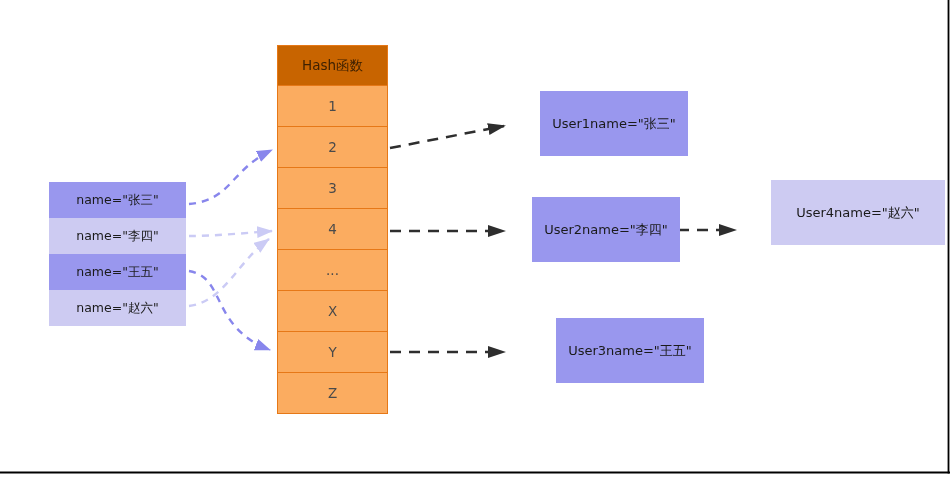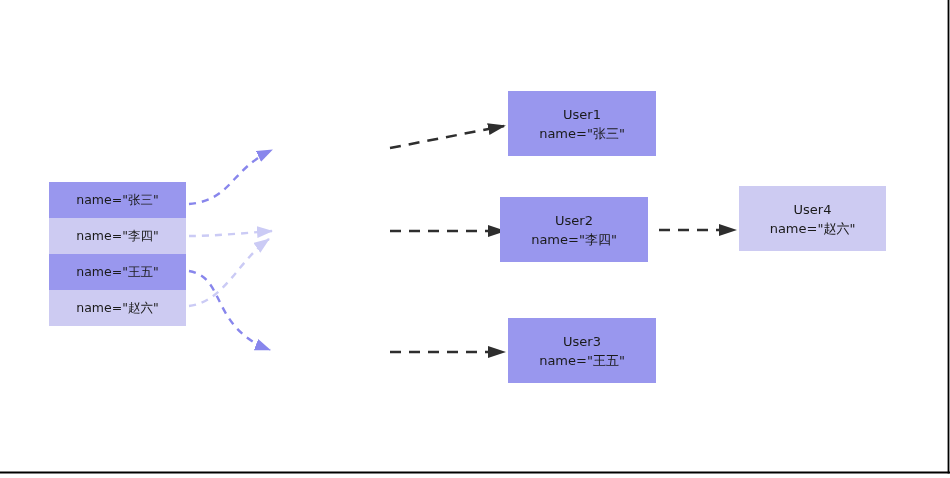--- a/index.html
+++ b/index.html
@@ -25,22 +25,22 @@
   .input-box{
     position:absolute;left:49px;width:137px;height:36px;box-sizing:border-box;
     display:flex;align-items:center;justify-content:center;
     color:#1A1A1A;font-size:12.5px;
   }
   .box-dark{background:var(--box-dark,#9997EE);}
   .box-light{background:var(--box-light,#CDCBF2);}
   
   .user-box{
     position:absolute;width:148px;height:65px;box-sizing:border-box;
-    display:flex;flex-direction:column;align-items:center;justify-content:center;
-    color:#1A1A1A;font-size:13px;line-height:19px;text-align:center;
+    display:flex;flex-direction:row;align-items:center;justify-content:center;
+    color:#1A1A1A;font-size:13px;line-height:19px;text-align:center;margin-left:32px;
   }
   .svg-layer{position:absolute;left:0;top:0;pointer-events:none;}
 </style>
 </head>
 <body>
 
 <div id="canvas">
 
   <svg class="svg-layer" width="950" height="478" viewBox="0 0 950 478">
     <defs>
@@ -62,20 +62,33 @@
 
     <path d="M390,148 L504,126" fill="none" stroke="#2E2E2E" stroke-width="2.5" stroke-dasharray="11 8" marker-end="url(#mBlack)"></path>
     <path d="M390,231 L504,231" fill="none" stroke="#2E2E2E" stroke-width="2.5" stroke-dasharray="11 8" marker-end="url(#mBlack)"></path>
     <path d="M390,352 L504,352" fill="none" stroke="#2E2E2E" stroke-width="2.5" stroke-dasharray="11 8" marker-end="url(#mBlack)"></path>
     <path d="M659,230 L735,230" fill="none" stroke="#2E2E2E" stroke-width="2.5" stroke-dasharray="11 8" marker-end="url(#mBlack)"></path>
 
     <line x1="948.5" y1="0" x2="948.5" y2="473.5" stroke="#000" stroke-width="1.8"></line>
     <line x1="0" y1="472.5" x2="950" y2="472.5" stroke="#000" stroke-width="1.8"></line>
   </svg>
 
+  <div class="hash-table">
+    <div class="hash-header">
+      <span>Hash函数</span>
+    </div>
+    <div class="hash-row">1</div>
+    <div class="hash-row">2</div>
+    <div class="hash-row">3</div>
+    <div class="hash-row">4</div>
+    <div class="hash-row">...</div>
+    <div class="hash-row">X</div>
+    <div class="hash-row">Y</div>
+    <div class="hash-row">Z</div>
+  </div>
 
   <div class="input-box box-dark" style="top:182px">
     <span>name="张三"</span>
   </div>
   <div class="input-box box-light" style="top:218px">
     <span>name="李四"</span>
   </div>
   <div class="input-box box-dark" style="top:254px">
     <span>name="王五"</span>
   </div>
@@ -84,22 +97,22 @@
   </div>
 
   <div class="user-box box-dark" style="left:508px;top:91px">
     <div>User1</div>
     <div>name="张三"</div>
   </div>
   <div class="user-box box-dark" style="left:500px;top:197px">
     <div>User2</div>
     <div>name="李四"</div>
   </div>
-  <div class="user-box box-dark" style="left:508px;top:318px">
+  <div class="user-box box-dark" style="left:524px;top:318px">
     <div>User3</div>
     <div>name="王五"</div>
   </div>
-  <div class="user-box box-light" style="left:739px;top:186px;width:147px">
+  <div class="user-box box-light" style="left:739px;top:180px;width:174px">
     <div>User4</div>
     <div>name="赵六"</div>
   </div>
 
 </div>
 
 </body></html>

